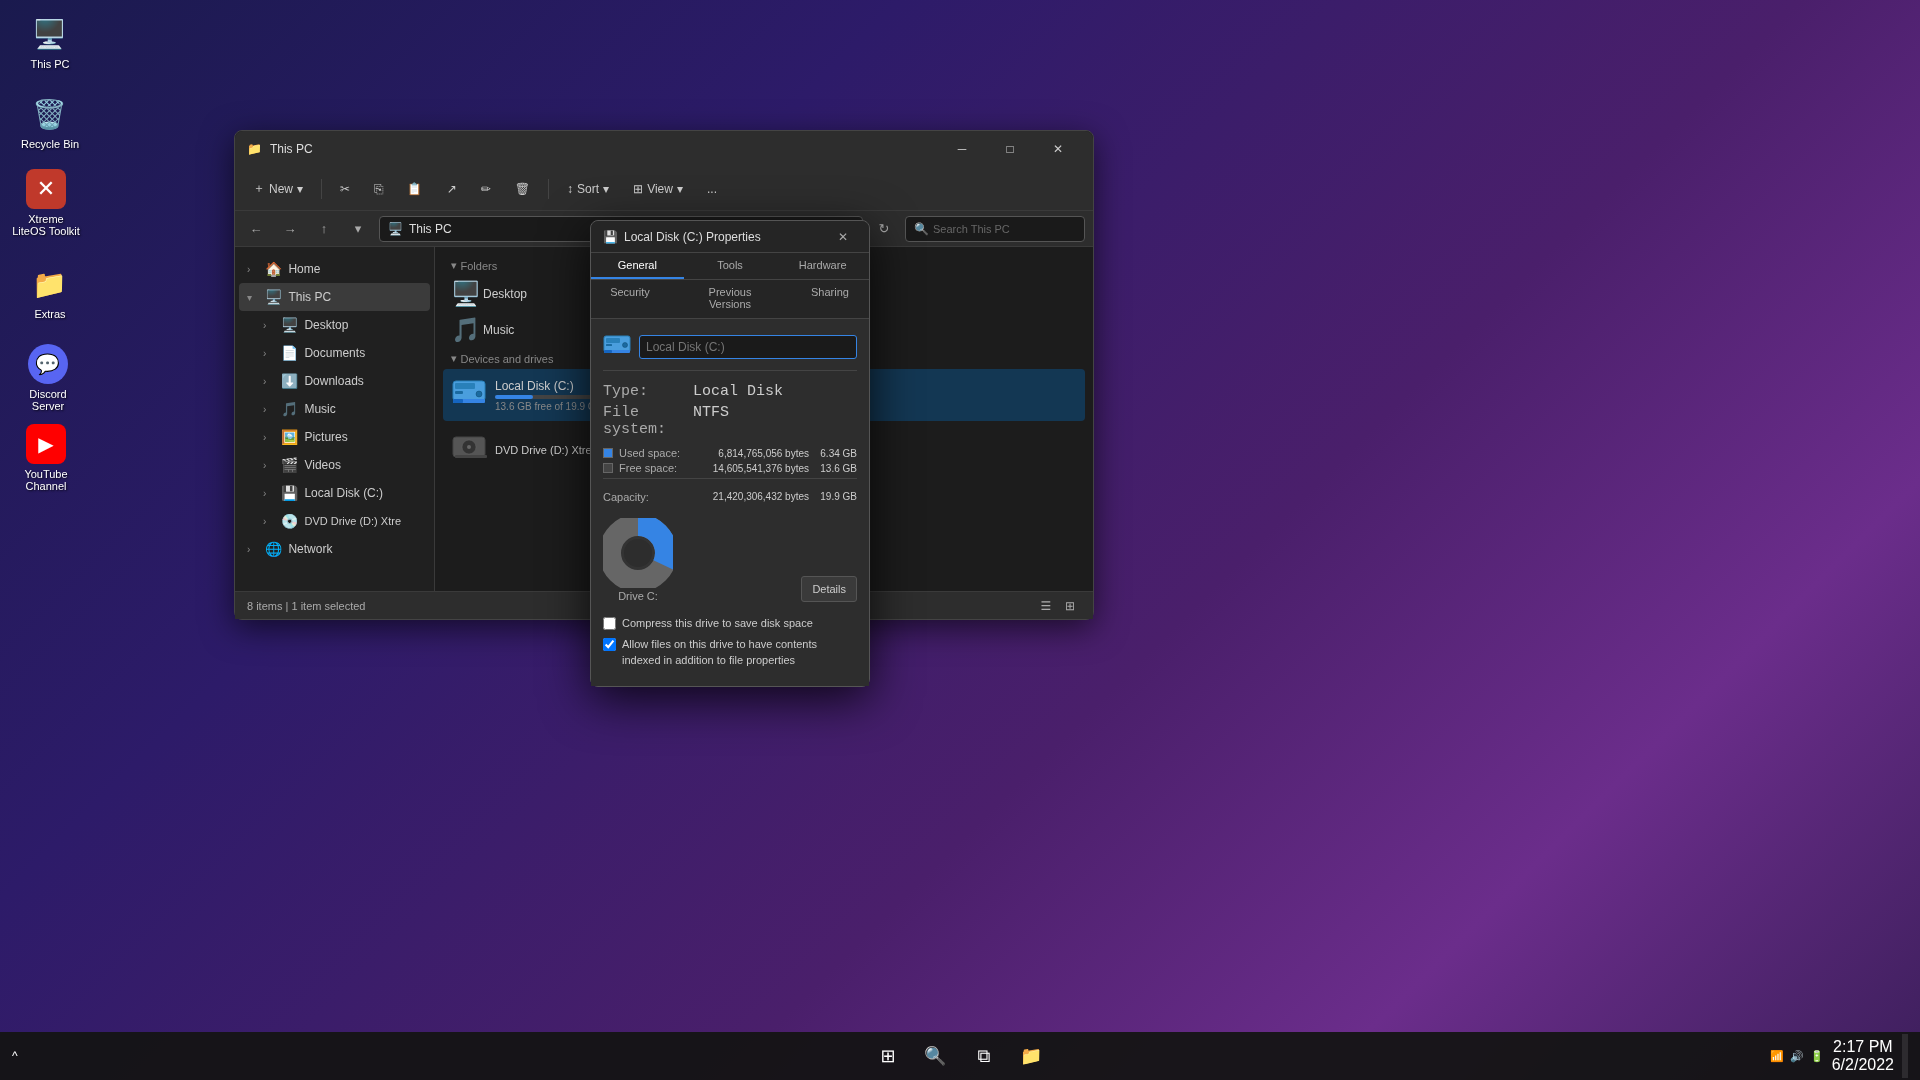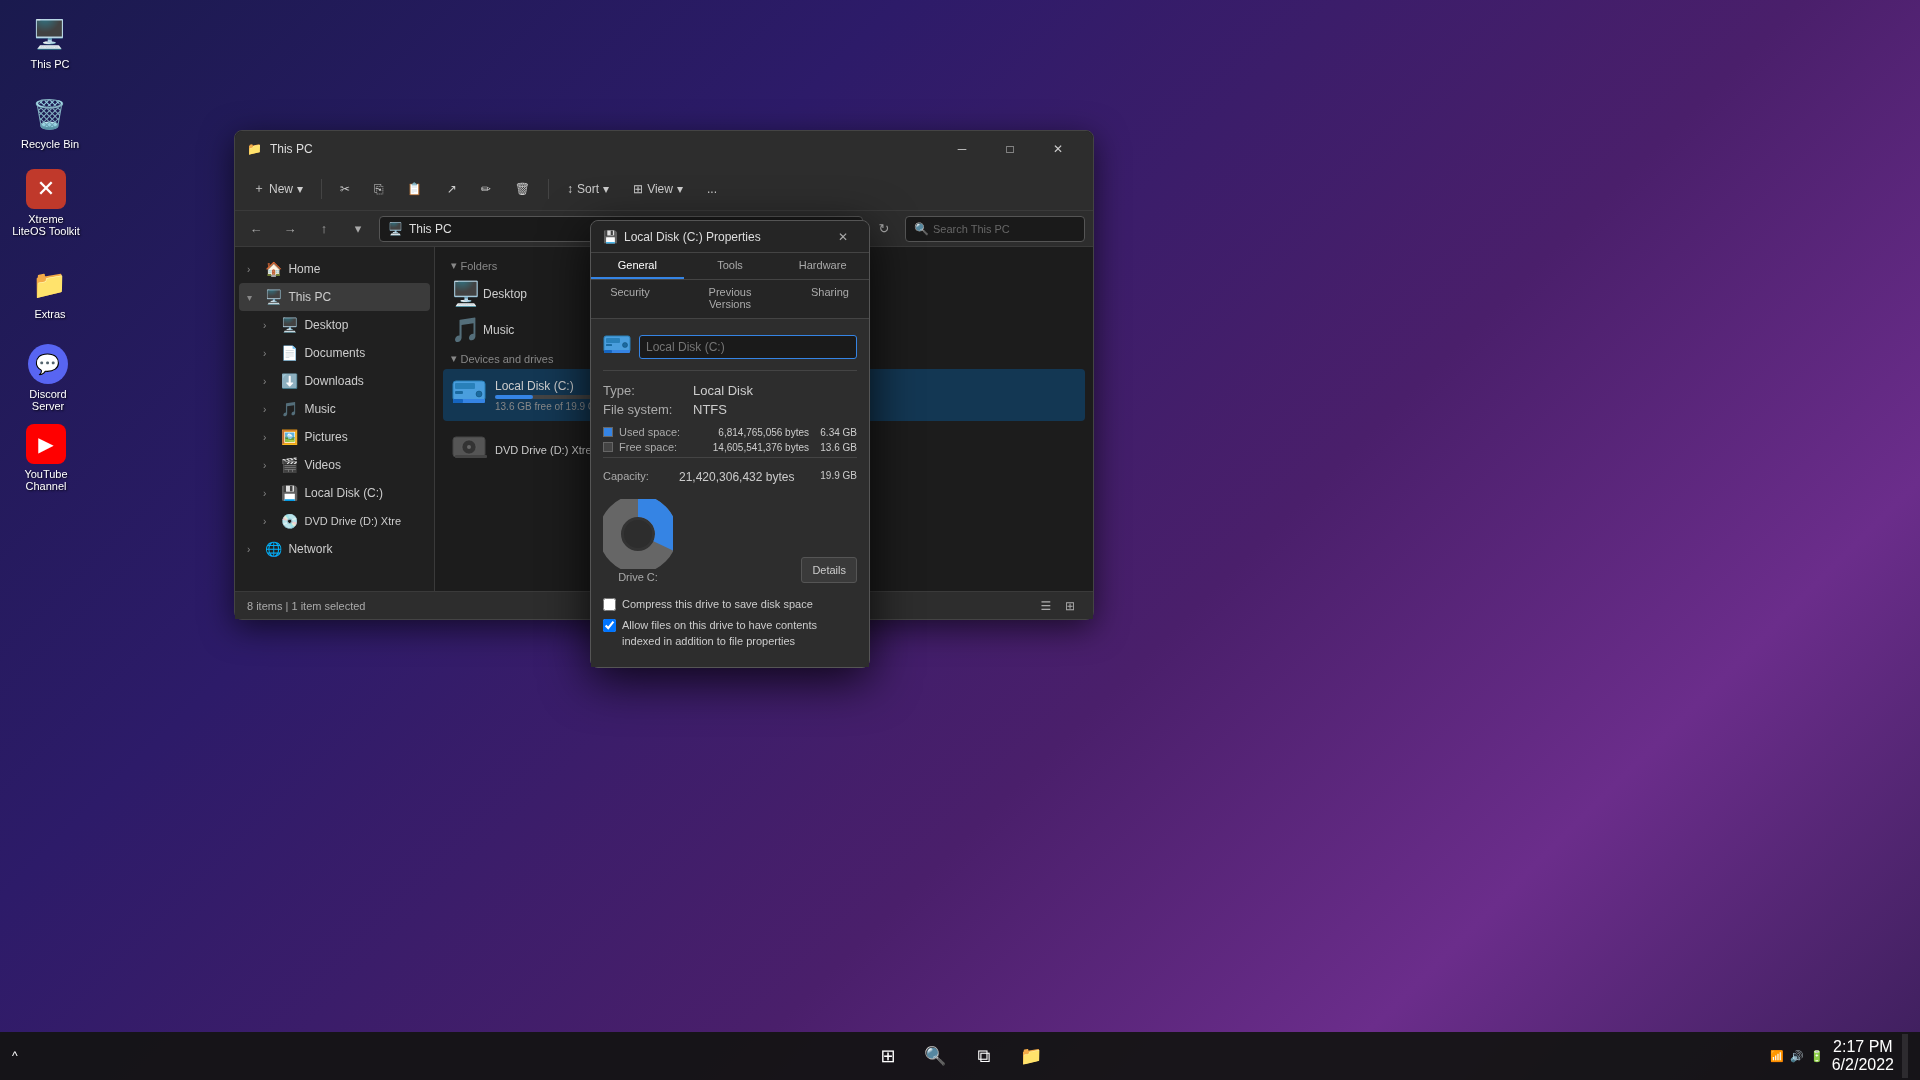--- a/index.html
+++ b/index.html
@@ -430,22 +430,23 @@
       border: 1px solid #3584e4;
       border-radius: 3px;
       height: 24px;
       padding: 0 6px;
       color: #ddd;
       font-size: 12px;
     }
     .prop-row {
       display: flex;
       margin-bottom: 4px;
-      font-size: 13px;
-      color: #ccc;
+      font-size: 15px;
+      color: #ccc;
+      font-family: Liberation Mono, monospace;
     }
     .prop-label { width: 90px; color: #aaa; }
     .prop-value { flex: 1; }
 
     .space-section {
       margin: 9px 0;
     }
     .space-row {
       display: flex;
       align-items: center;
@@ -465,21 +466,21 @@
 
     .capacity-row {
       display: flex;
       margin-top: 4px;
       padding-top: 12px;
       border-top: 1px solid #444;
       font-size: 11px;
       color: #ccc;
     }
     .cap-label { width: 76px; color: #aaa; }
-    .cap-bytes { flex: 1; font-size: 12px; }
+    .cap-bytes { flex: 1; text-align: right; font-size: 10px; }
     .cap-gb { margin-left: 8px; font-size: 10px; width: 40px; text-align: right; }
 
     
     .pie-section {
       display: flex;
       align-items: center;
       justify-content: space-between;
       margin: 8px 0;
       padding: 6px 0;
     }

